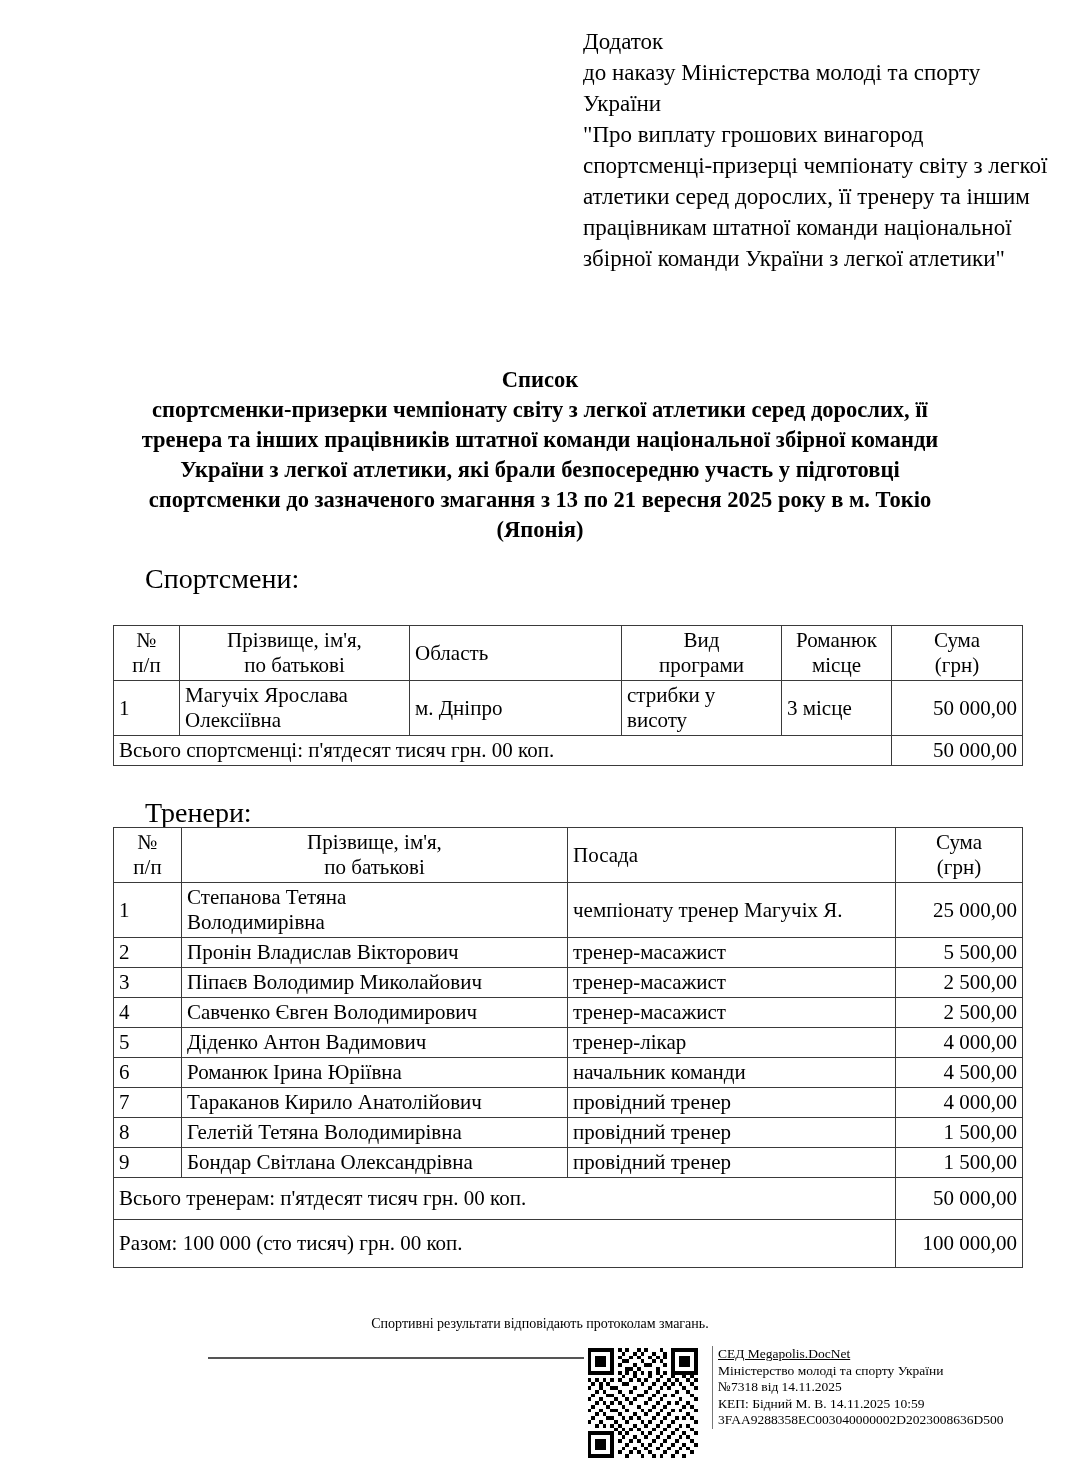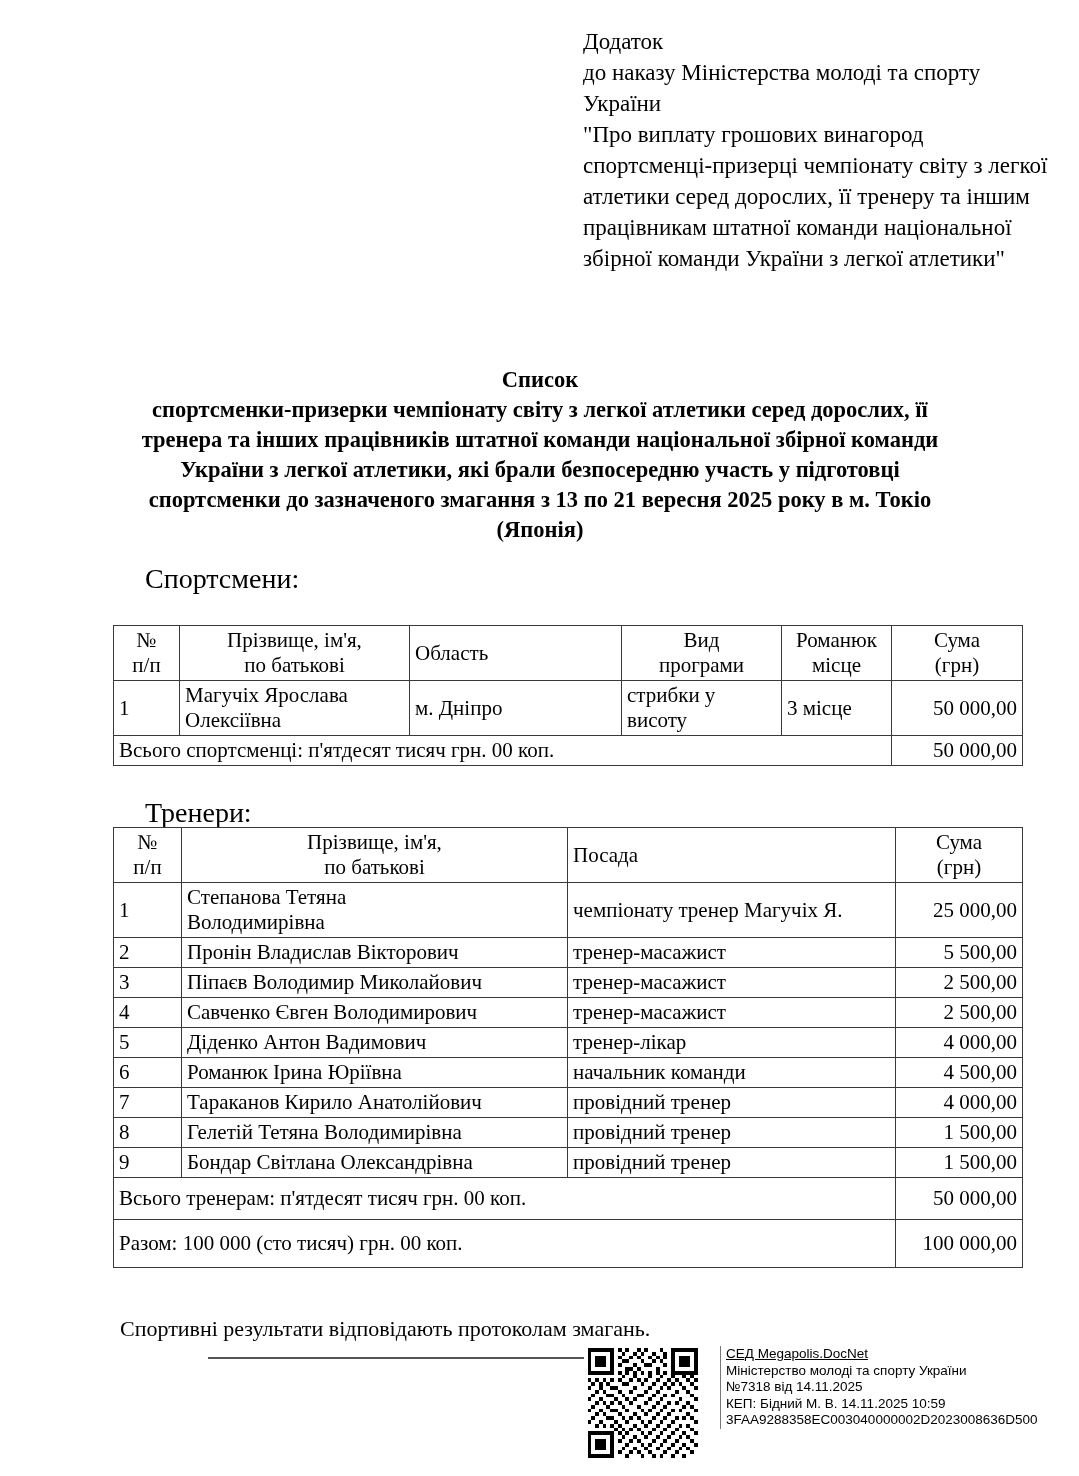--- a/index.html
+++ b/index.html
@@ -76,21 +76,22 @@
   #table-coaches  { left: 113px; top: 827px; width: 909px; }
 
   .hdr-stack { text-align: center; }
 
   
   #footer-note {
     position: absolute;
     left: 120px;
     top: 1316px;
     width: 840px;
-    font-size: 22px;
+    text-align: center;
+    font-size: 14px;
   }
 
   
   #sig-separator {
     position: absolute;
     left: 208px;
     top: 1357px;
     width: 378px;
     height: 0;
     border-top: 2px solid #555555;
@@ -104,24 +105,24 @@
     display: flex;
     align-items: flex-start;
   }
   #qr-code {
     width: 113px;
     height: 110px;
     flex: 0 0 auto;
     border: 2px solid #ffffff;
   }
   .sig-text {
-    margin-left: 19px;
+    margin-left: 11px;
     font-size: 13.5px;
     line-height: 16.5px;
-    font-family: Liberation Sans, sans-serif;
+    font-family: Liberation Serif, serif;
     border-left: 1px solid #777;
     padding-left: 5px;
     white-space: nowrap;
   }
   .sig-text .sig-line1 {
     text-decoration: underline;
   }
 </style>
 </head>
 <body>

